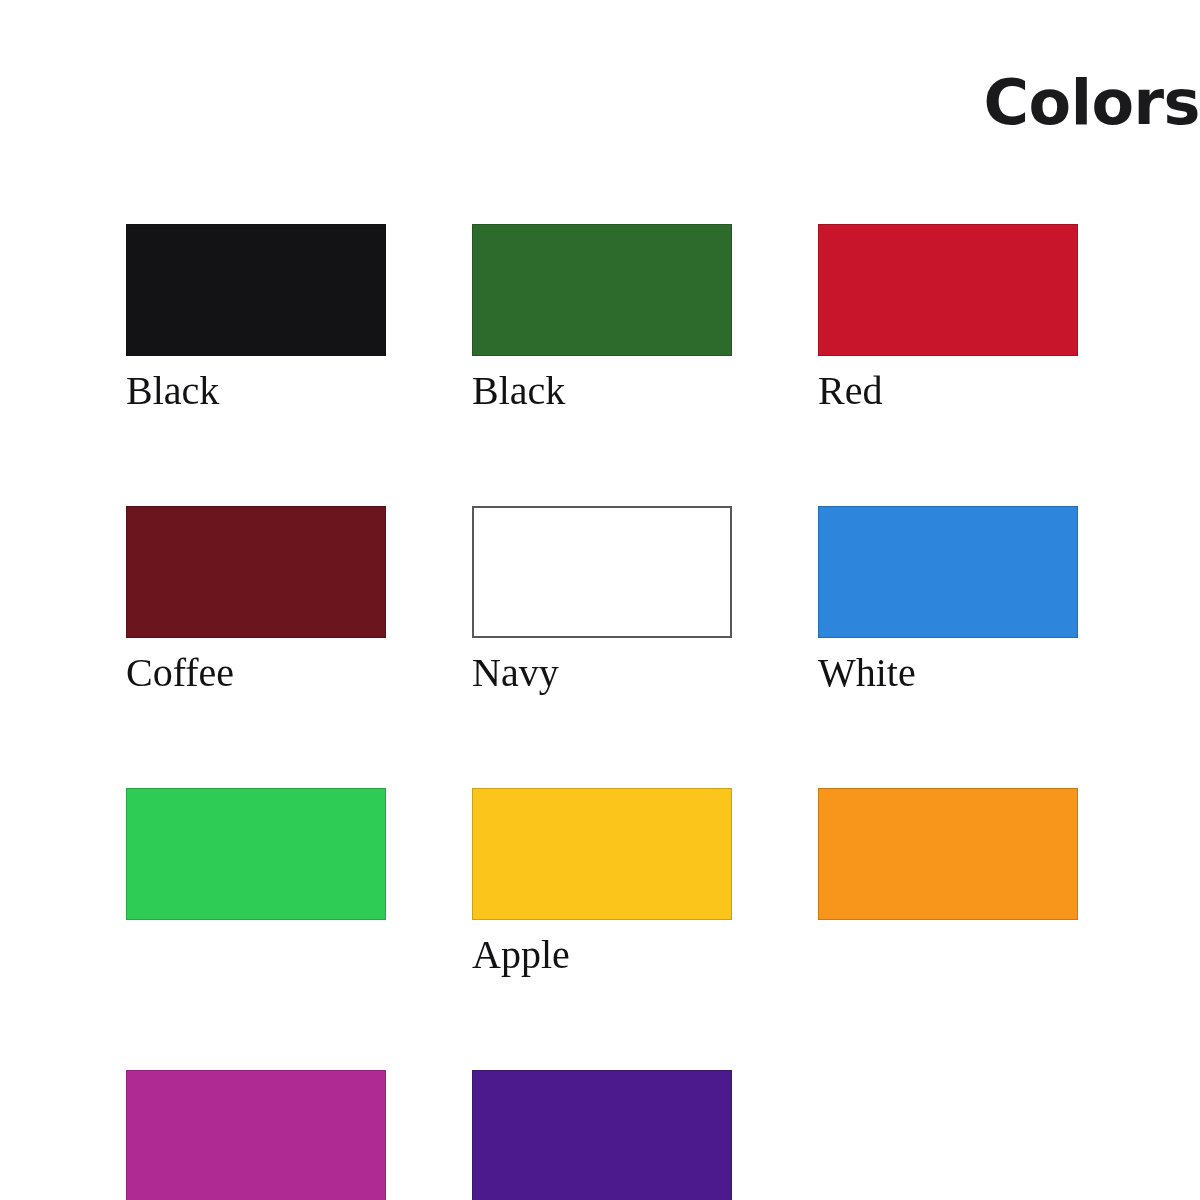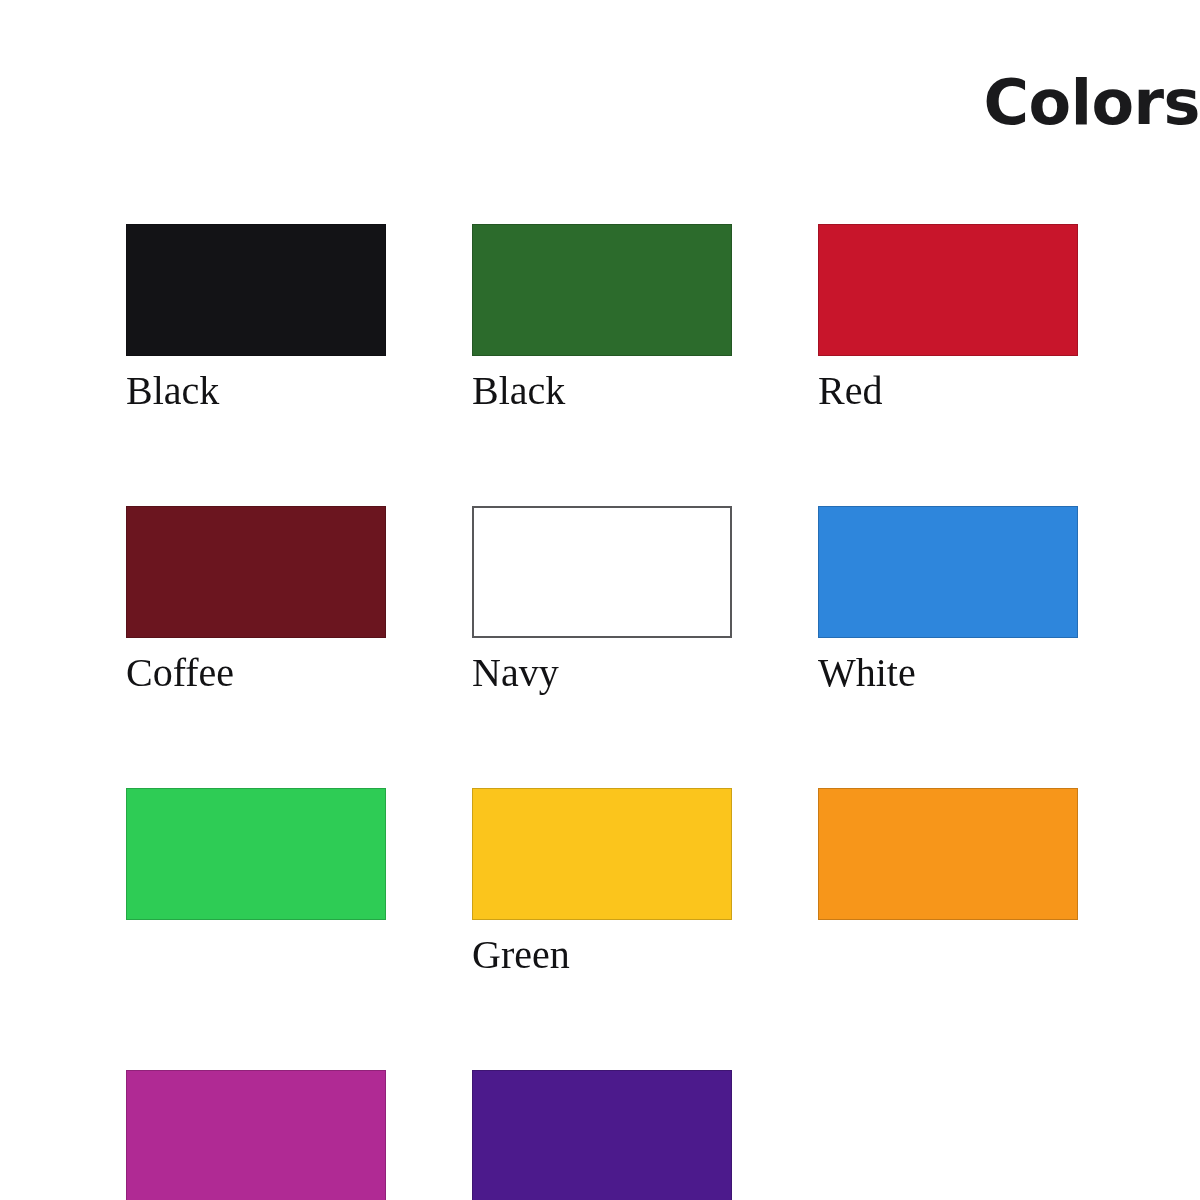--- a/index.html
+++ b/index.html
@@ -103,21 +103,21 @@
       </div>
       <div class="cell">
         <div class="swatch" style="background: rgb(46, 134, 220);"></div>
         <div class="caption">White</div>
       </div>
       <div class="cell">
         <div class="swatch" style="background: rgb(46, 204, 85);"></div>
       </div>
       <div class="cell">
         <div class="swatch" style="background: rgb(251, 197, 28);"></div>
-        <div class="caption">Green</div>
+        <div class="caption">Apple</div>
       </div>
       <div class="cell">
         <div class="swatch" style="background: rgb(247, 150, 26);"></div>
       </div>
       <div class="cell">
         <div class="swatch" style="background: rgb(176, 42, 148);"></div>
       </div>
       <div class="cell">
         <div class="swatch" style="background: rgb(76, 26, 140);"></div>
       </div>

